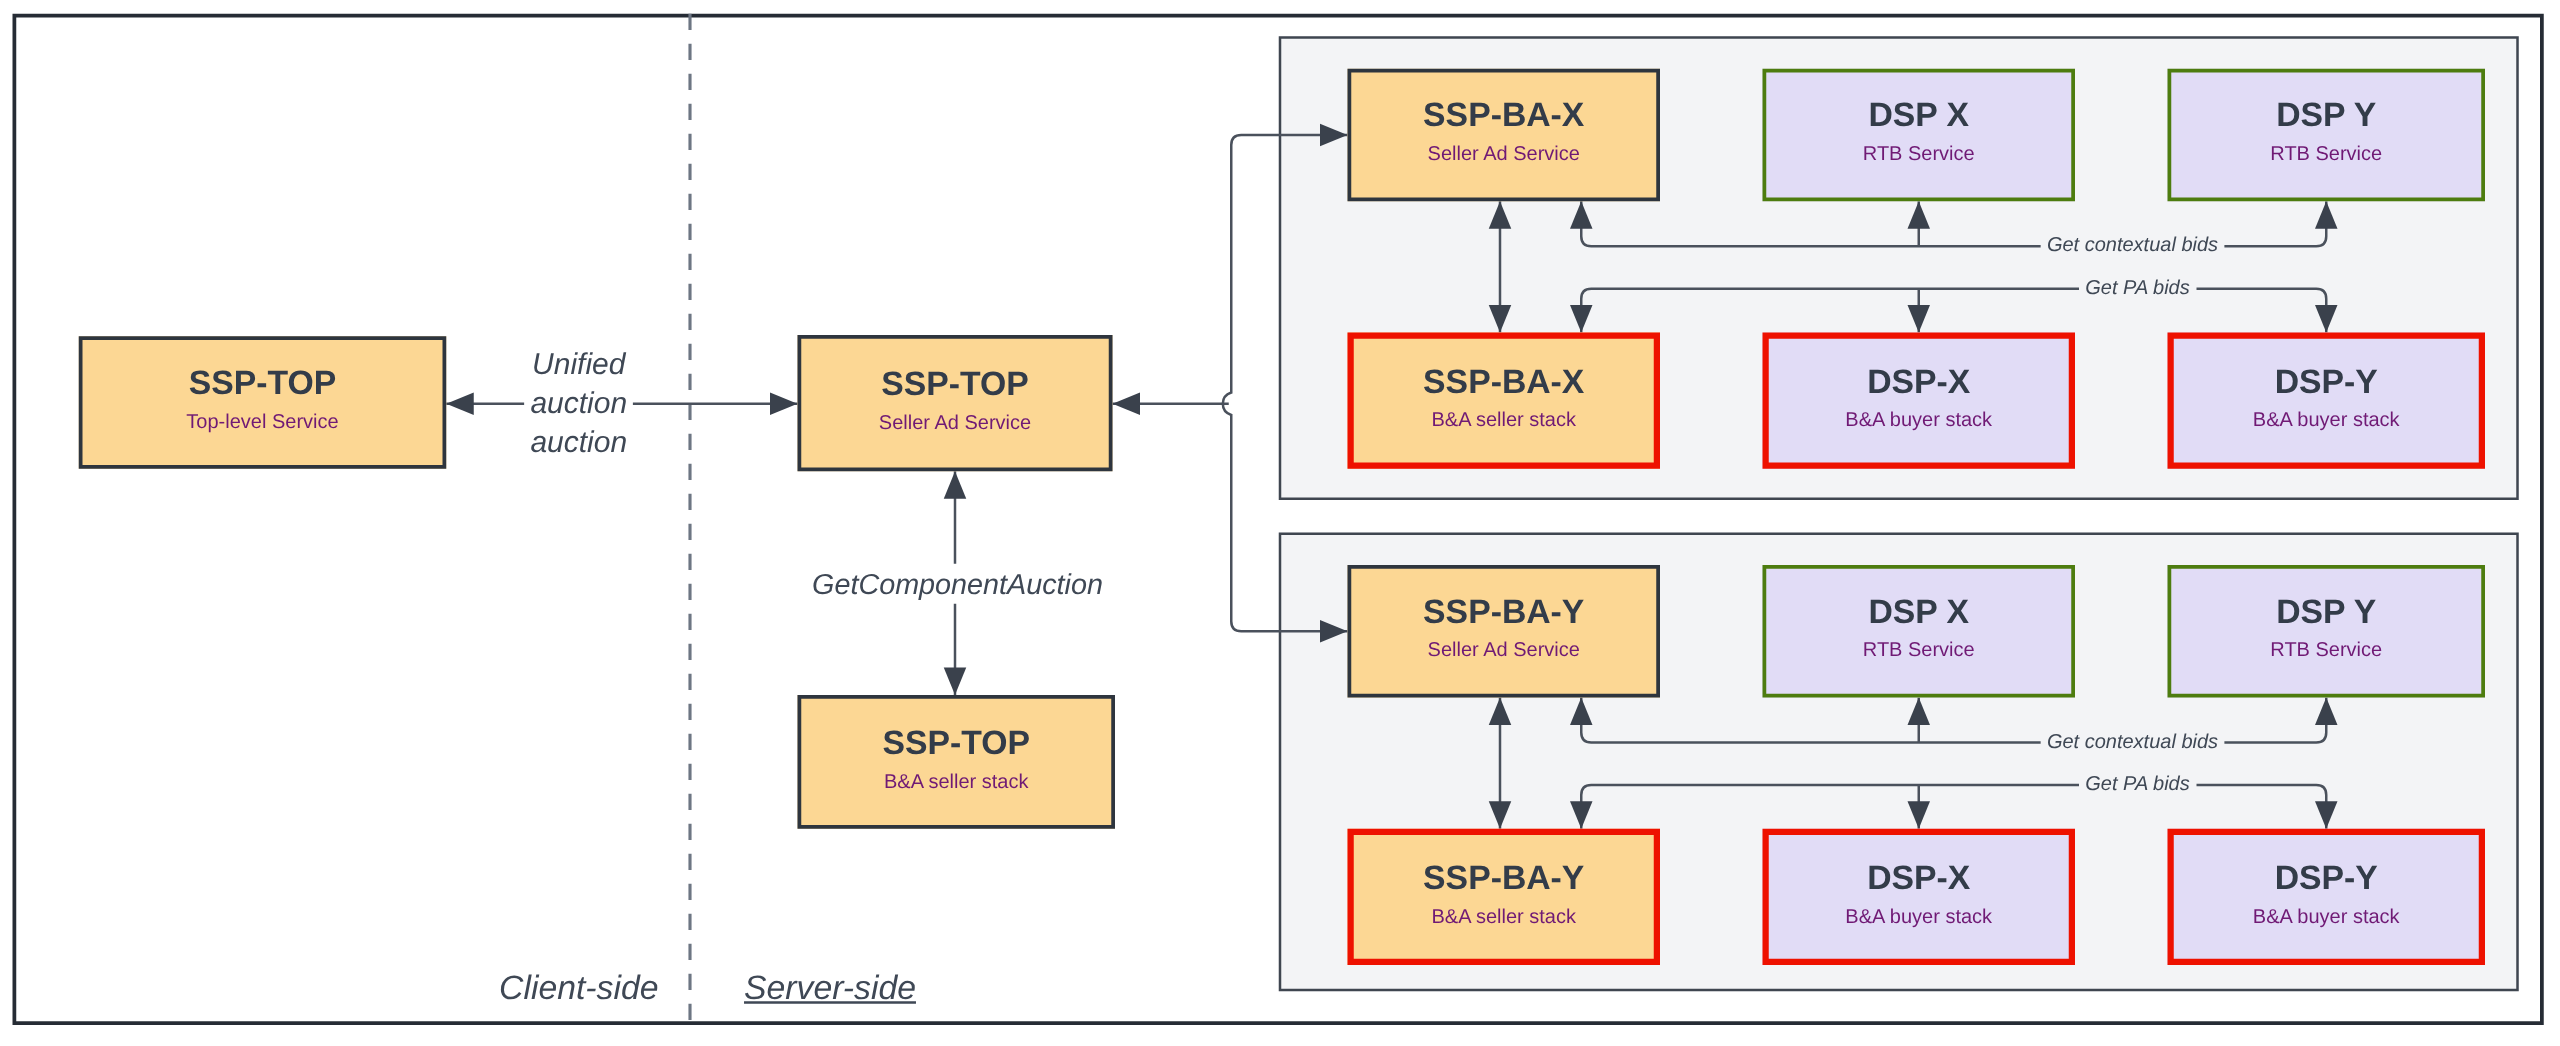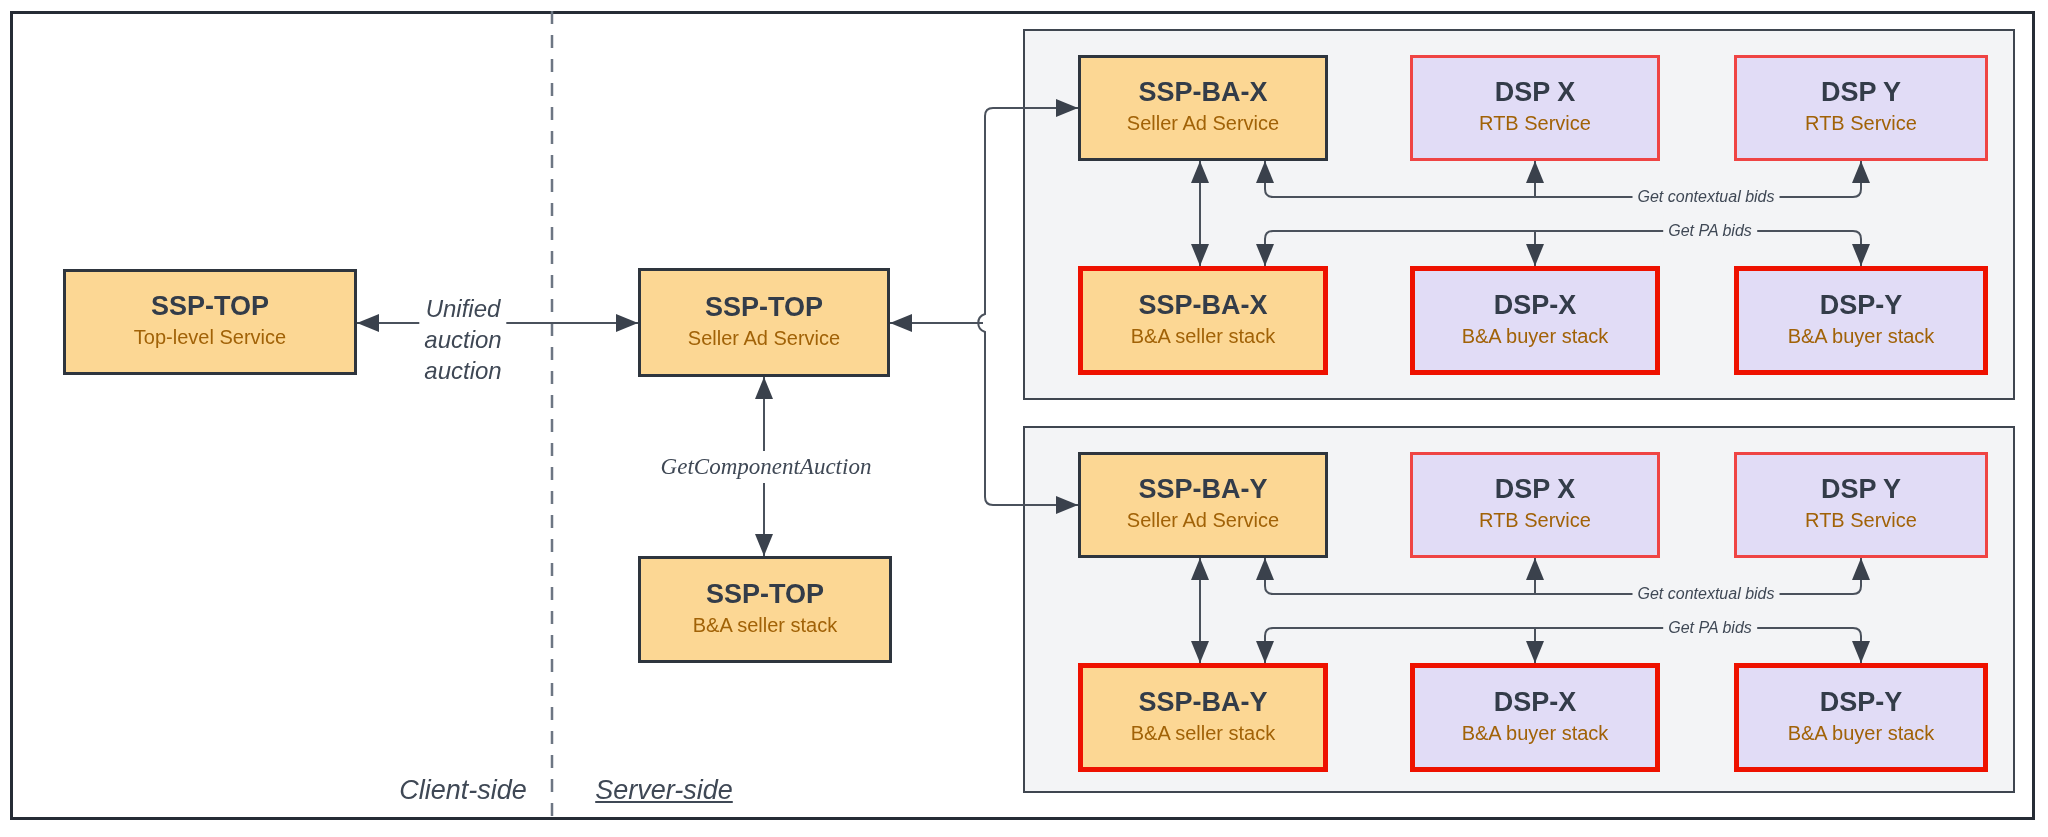--- a/index.html
+++ b/index.html
@@ -14,32 +14,32 @@
   }
   .panel{
     background:#f3f4f6;border:2px solid #3f4650;box-sizing:border-box;
   }
   svg.wires{position:absolute;left:0;top:0;pointer-events:none;}
   .node{
     box-sizing:border-box;display:flex;flex-direction:column;justify-content:center;
     align-items:center;text-align:center;line-height:31px;
   }
   .node .t{font-weight:bold;font-size:27px;color:#333c49;}
-  .node .s{font-size:20px;color:#a16207;}
+  .node .s{font-size:16px;color:#701a75;}
   .node.orange{background:#fcd794;border:3px solid #2e353e;}
-  .node.lav{background:#e1dcf6;border:3px solid #ef4444;}
+  .node.lav{background:#e1dcf6;border:3px solid #4d7c0f;}
   .node.red-frame{border:5px solid #ee1100;}
   .edge-label{
     position:absolute;transform:translate(-50%,-50%);text-align:center;
     font-style:italic;font-size:16px;color:#3f4855;line-height:30px;white-space:nowrap;
     padding:1px 5px;
   }
   .on-white{background:#ffffff;}
   .on-panel{background:#f3f4f6;}
-  .mono{font-family:Liberation Serif, serif;font-size:23px;line-height:30px;}
+  .mono{font-family:Liberation Sans, sans-serif;font-size:23px;line-height:30px;}
   .big-italic{font-size:27px;}
   .unified{font-size:24px;line-height:31px;}
 </style>
 </head>
 <body>
 
 <div id="canvas">
 
   <div class="abs" id="outer-border"></div>
 
@@ -137,21 +137,21 @@
   </div>
   <div class="abs node lav red-frame" style="left:1410px;top:663px;width:250px;height:109px;">
     <div class="t">DSP-X</div>
     <div class="s">B&amp;A buyer stack</div>
   </div>
   <div class="abs node lav red-frame" style="left:1734px;top:663px;width:254px;height:109px;">
     <div class="t">DSP-Y</div>
     <div class="s">B&amp;A buyer stack</div>
   </div>
 
-  <div class="edge-label on-white unified" style="left:463px;top:323px;margin-top:16px;">
+  <div class="edge-label on-white unified" style="left:463px;top:323px;">
     <div>Unified</div>
     <div>auction</div>
     <div>auction</div>
   </div>
 
   <div class="edge-label on-white mono" style="left:766px;top:467px;">
     <div>GetComponentAuction</div>
   </div>
 
   <div class="edge-label on-panel" style="left:1706px;top:197px;">Get contextual bids</div>

